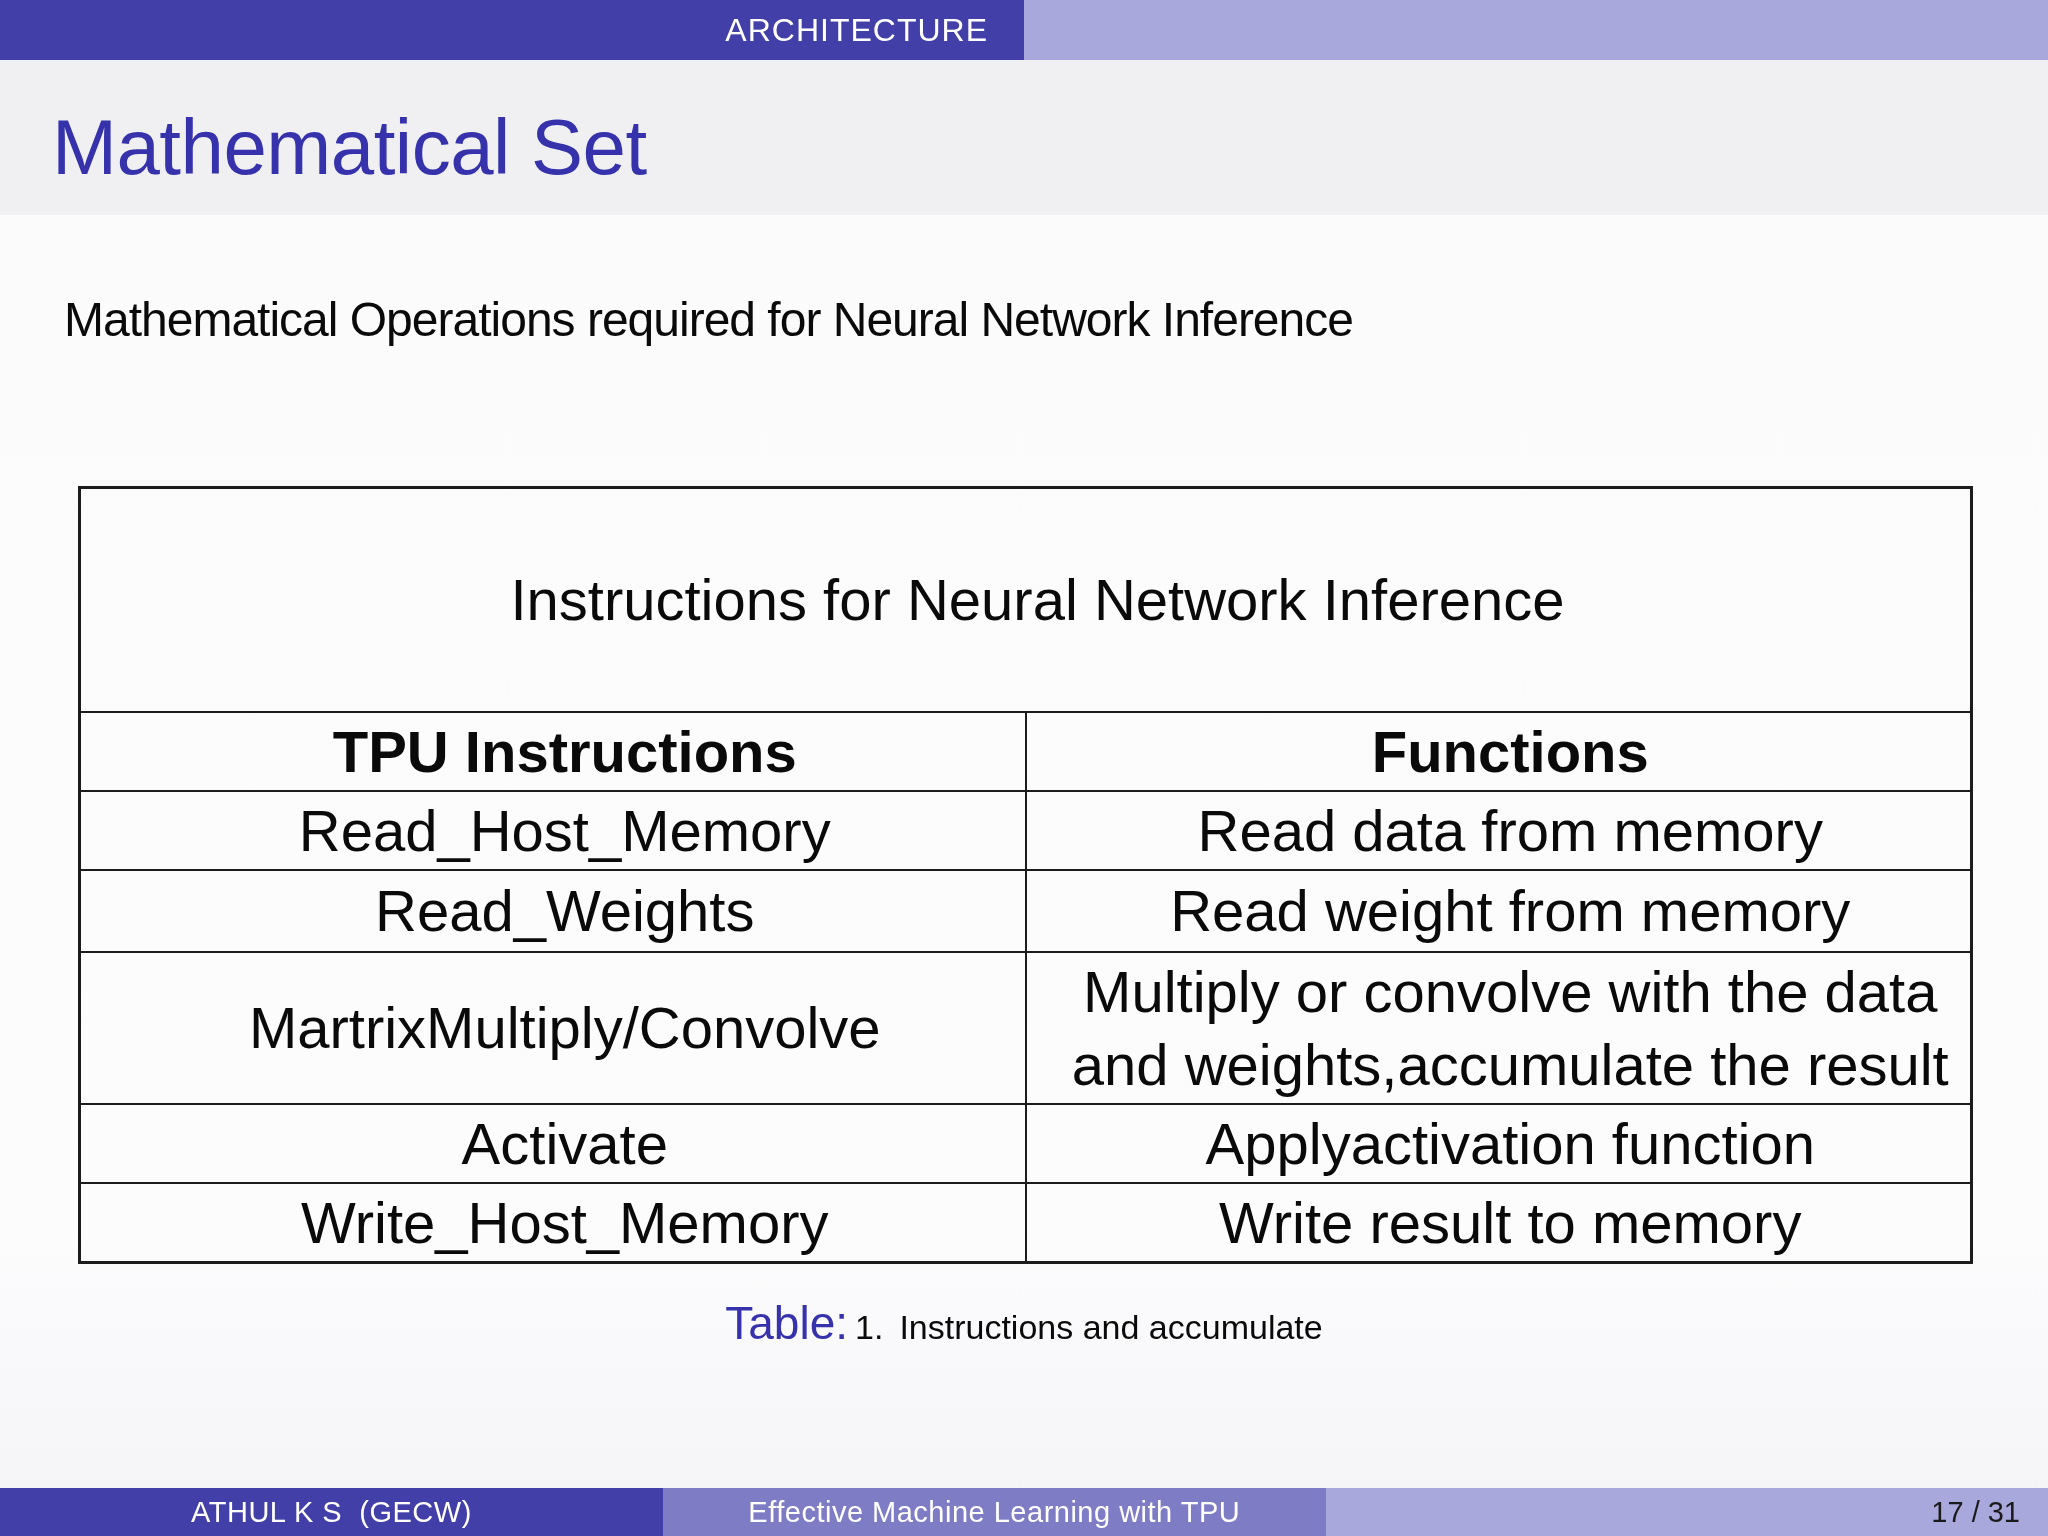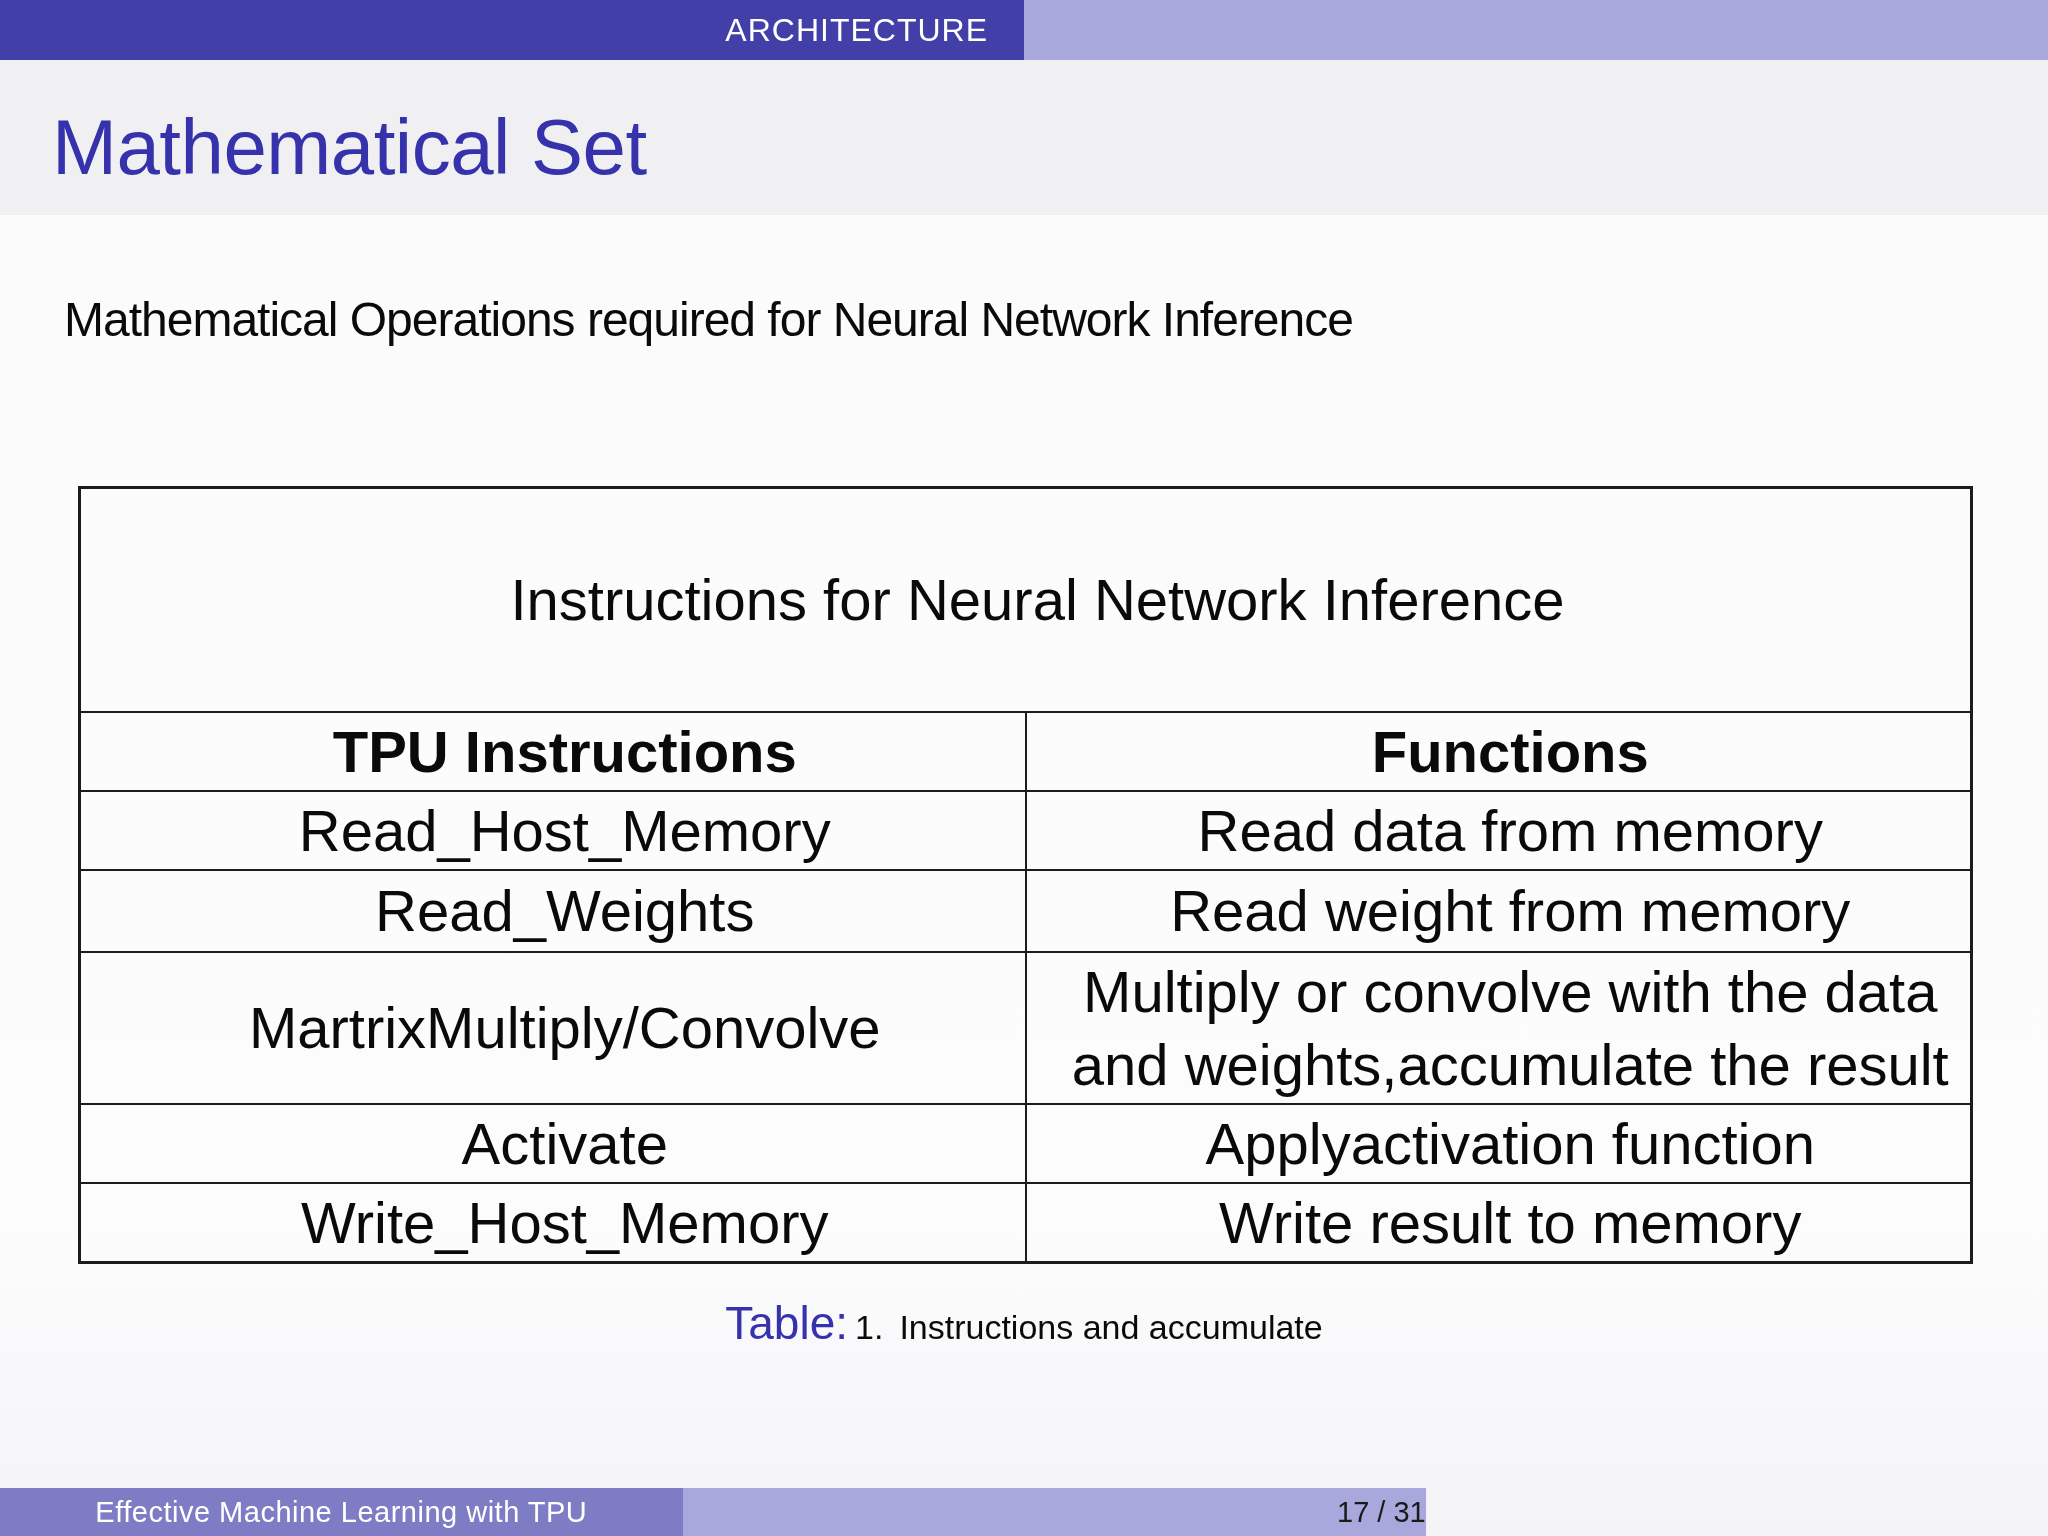--- a/index.html
+++ b/index.html
@@ -77,21 +77,21 @@
   }
   .cap-label { font-size: 46px; color: #3532ac; margin-right: 7px; }
   .cap-num   { font-size: 34px; color: #0a0a0a; margin-right: 16px; }
   .cap-text  { font-size: 34px; color: #0a0a0a; }
 
   
   .footer { position: absolute; left: 0; bottom: 0; width: 2048px; height: 48px; display: flex; }
   .footer > div { height: 100%; display: flex; align-items: center; }
   .f1 { width: 682.7px; background: #433fa8; justify-content: center; }
   .f2 { width: 682.7px; background: #7f7cc6; justify-content: center; }
-  .f3 { width: 743px; background: #a9a8dc; justify-content: flex-end; }
+  .f3 { width: 743px; background: #a9a8dc; justify-content: flex-end; padding-right: 28px; }
   .f1 span, .f2 span { color: #ffffff; font-size: 29px; letter-spacing: 0.5px; white-space: pre; }
   .f3 span { color: #1a1a1a; font-size: 29px; }
 </style>
 </head>
 <body>
 
 <div class="slide">
 
   <div class="topbar">
     <div class="topbar-left">
@@ -141,20 +141,23 @@
         <td class="c1">Write result to memory</td>
       </tr>
     </tbody>
   </table>
 
   <div class="caption">
     <span class="cap-label">Table:</span><span class="cap-num">1.</span><span class="cap-text">Instructions and accumulate</span>
   </div>
 
   <div class="footer">
+    <div class="f1">
+      <span>ATHUL K S  (GECW)</span>
+    </div>
     <div class="f2">
       <span>Effective Machine Learning with TPU</span>
     </div>
     <div class="f3">
       <span>17 / 31</span>
     </div>
   </div>
 
 </div>
 

